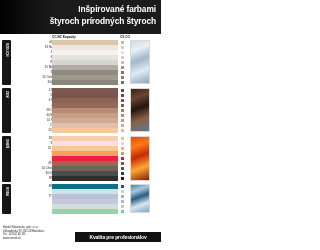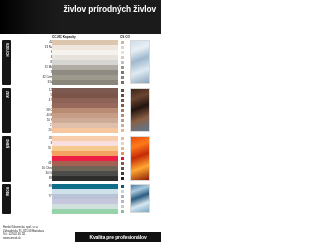--- a/index.html
+++ b/index.html
@@ -127,21 +127,22 @@
   }
 </style>
 </head>
 <body>
 
 <div class="page">
 
   <div class="header">
     <div class="gradfade"></div>
     <div class="htext">
-      <div>živlov prírodných živlov</div>
+      <div>Inšpirované farbami</div>
+      <div>štyroch prírodných štyroch</div>
     </div>
   </div>
 
   <div class="colhead">
     <div class="ch1">CC-NC Kapacity</div>
     <div class="ch2">CS CO</div>
   </div>
 
   <div class="tabcol" id="tabcol">
       <div class="tab" style="top: 0px; height: 45.45px; background: rgb(22, 22, 22);">

